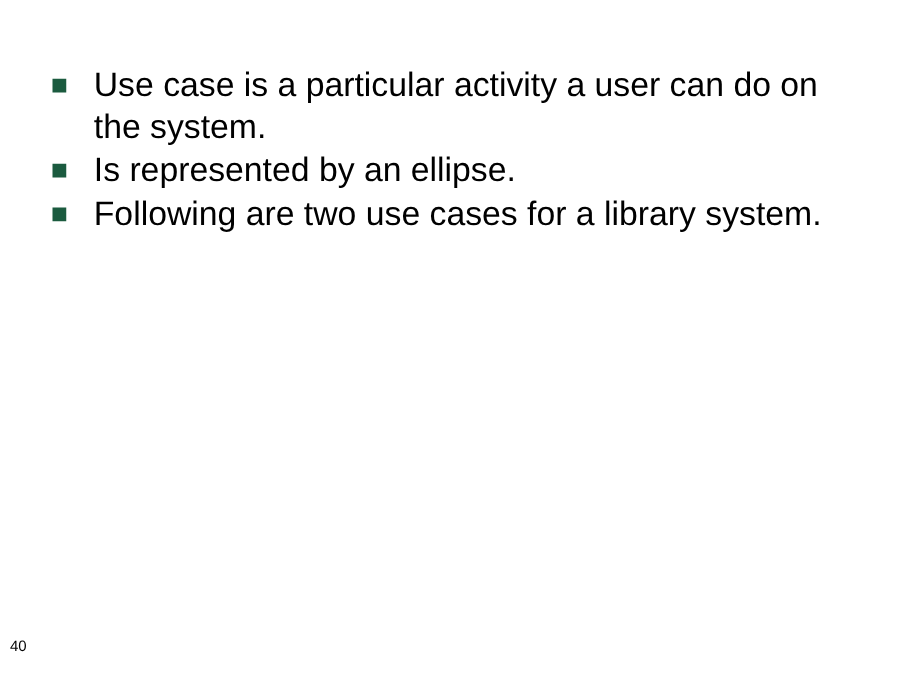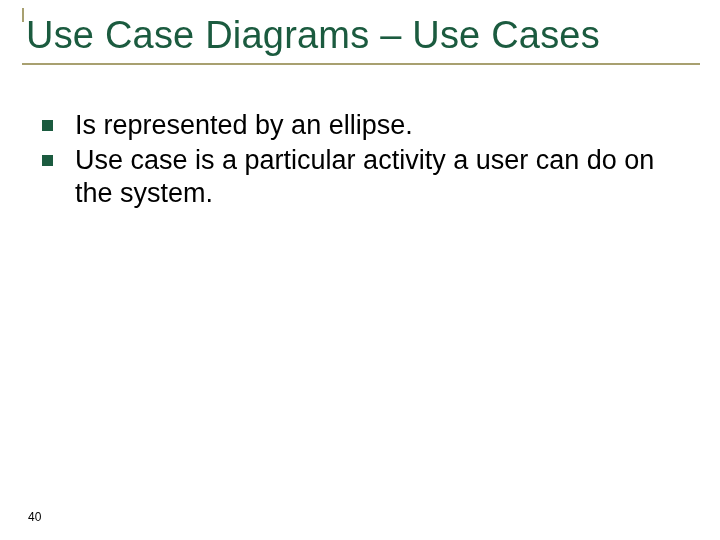--- a/index.html
+++ b/index.html
@@ -91,48 +91,46 @@
     left: 0;
   }
   .ellipse-label {
     position: relative;
     font-size: 21px;
     color: #000;
     z-index: 1;
   }
   .page-number {
     position: absolute;
-    left: 28px;
+    left: 8px;
     bottom: 16px;
     font-size: 12px;
     color: #000;
     text-align: center;
   }
 </style>
 </head>
 <body>
 
 <div class="slide">
 
-  <div class="title-wrap">
-    <div class="title-rule">
-      <div class="title-tick"></div>
-      <h1 class="title">Use Case Diagrams – Use Cases</h1>
-    </div>
-  </div>
 
   <div class="content">
     <ul class="bullet-list">
+      <li class="bullet-item">
+        <span class="bullet-marker"></span>
+        <span class="bullet-text">Use case is a particular activity a user can do on the system.</span>
+      </li>
       <li class="bullet-item">
         <span class="bullet-marker"></span>
         <span class="bullet-text">Is represented by an ellipse.</span>
       </li>
       <li class="bullet-item">
         <span class="bullet-marker"></span>
-        <span class="bullet-text">Use case is a particular activity a user can do on the system.</span>
+        <span class="bullet-text">Following are two use cases for a library system.</span>
       </li>
     </ul>
   </div>
 
   <div class="ellipses-row">
   </div>
 
   <div class="page-number">40</div>
 
 </div>

